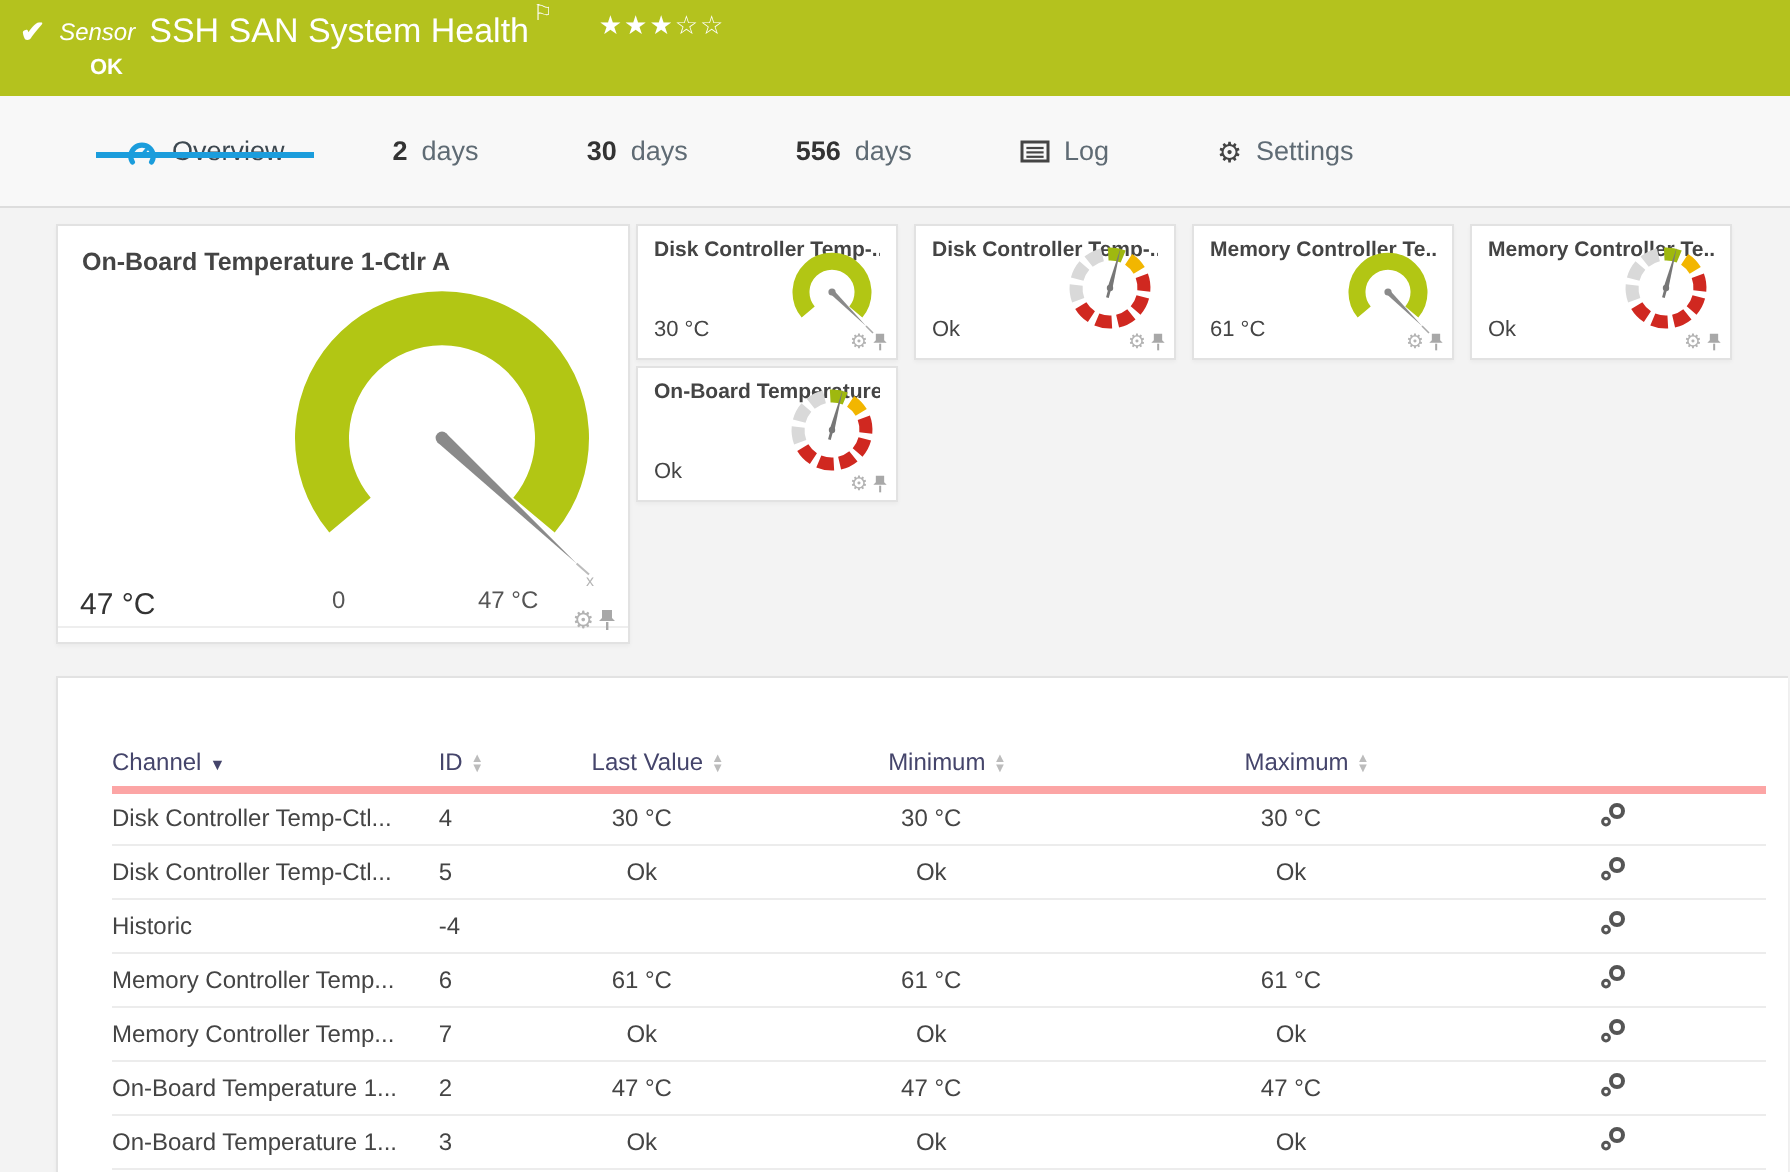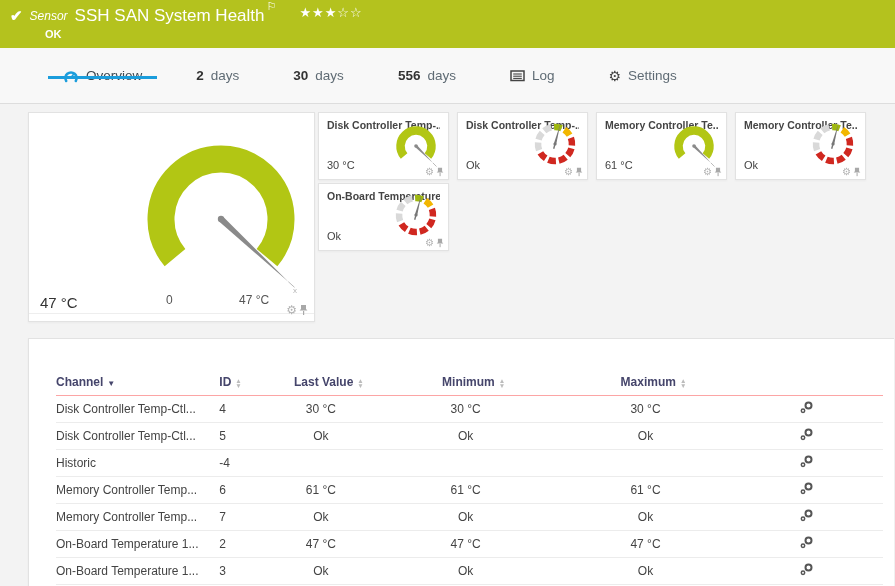--- a/index.html
+++ b/index.html
@@ -56,21 +56,21 @@
   .mini-title{font-size:10.5px;font-weight:bold;color:#444;white-space:nowrap;overflow:hidden;}
   .mini-value{position:absolute;left:8px;bottom:8px;font-size:11px;color:#444;}
   .mini-card svg.mini-gauge{position:absolute;right:6px;top:12px;}
   .mini-card svg.seg-gauge{position:absolute;right:6px;top:5px;}
   .mini-card .card-icons{right:4px;bottom:2px;}
   .mini-card .card-icons .gear-glyph{font-size:10px;}
 
   
   .table-card{margin-top:16px;width:866px;min-height:260px;padding:30px 0 10px 27px;border-right:none;}
   table{border-collapse:collapse;font-size:12px;color:#444;width:827px;table-layout:fixed;}
-  th{font-weight:bold;color:var(--hdr-txt);text-align:left;height:26px;border-bottom:1px solid #fca5a5;cursor:pointer;white-space:nowrap;}
+  th{font-weight:normal;color:var(--hdr-txt);text-align:left;height:26px;border-bottom:4px solid #fca5a5;cursor:pointer;white-space:nowrap;}
   td{height:27px;border-bottom:1px solid #ececec;white-space:nowrap;overflow:hidden;}
   .col-channel{width:158px;}
   .col-id{width:65px;}
   .col-last{width:82px;}
   .col-min{width:198px;}
   .col-max{width:150px;}
   .col-tools{width:147px;}
   th.r,td.r{text-align:center;}
   td.r{padding-right:16px;}
   td.tools{text-align:center;}
@@ -125,20 +125,21 @@
     <span class="gear-glyph">⚙</span>
     <span>Settings</span>
   </div>
 </div>
 
 <div class="content">
 
   <div class="gauges-row">
 
     <div class="card primary-card">
+      <div class="card-title">On-Board Temperature 1-Ctlr A</div>
       <svg class="big-gauge" width="190" height="152" viewBox="0 0 190 152">
         <path d="M36.0 114.6 A60 60 0 1 1 128.0 114.6" fill="none" stroke="#b2c614" stroke-width="27"></path>
         <polygon points="84.2,73.7 79.8,78.3 149.3,138.7" fill="#8a8a8a"></polygon>
         <line x1="149.3" y1="138.7" x2="155.5" y2="144.3" stroke="#bbb" stroke-width="1"></line>
         <circle cx="82" cy="76" r="3.2" fill="#8a8a8a"></circle>
         <text x="154" y="150" font-size="8" fill="#b5b5b5">x</text>
       </svg>
       <div class="primary-value">47 °C</div>
       <div class="scale-min">0</div>
       <div class="scale-max">47 °C</div>

